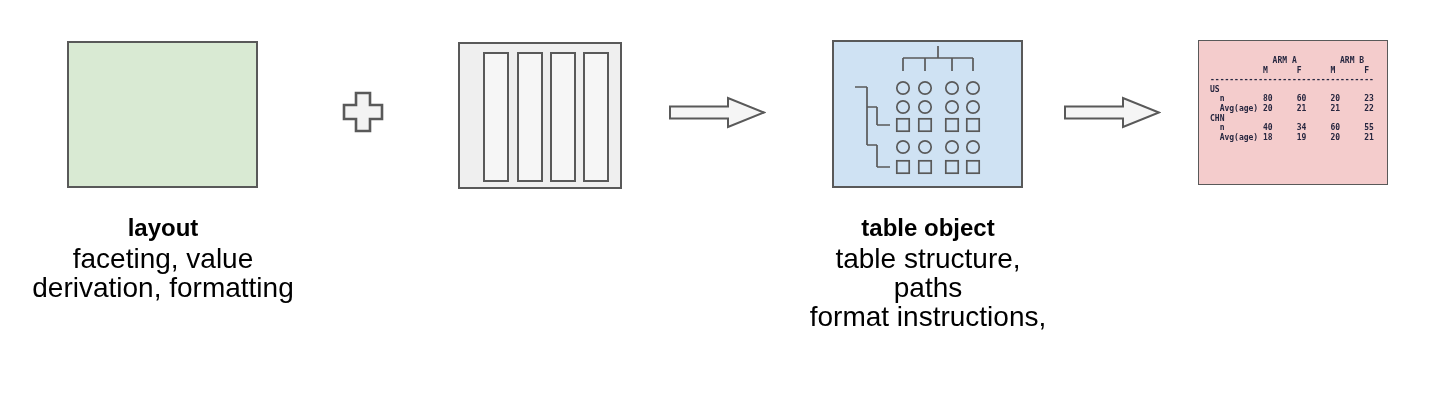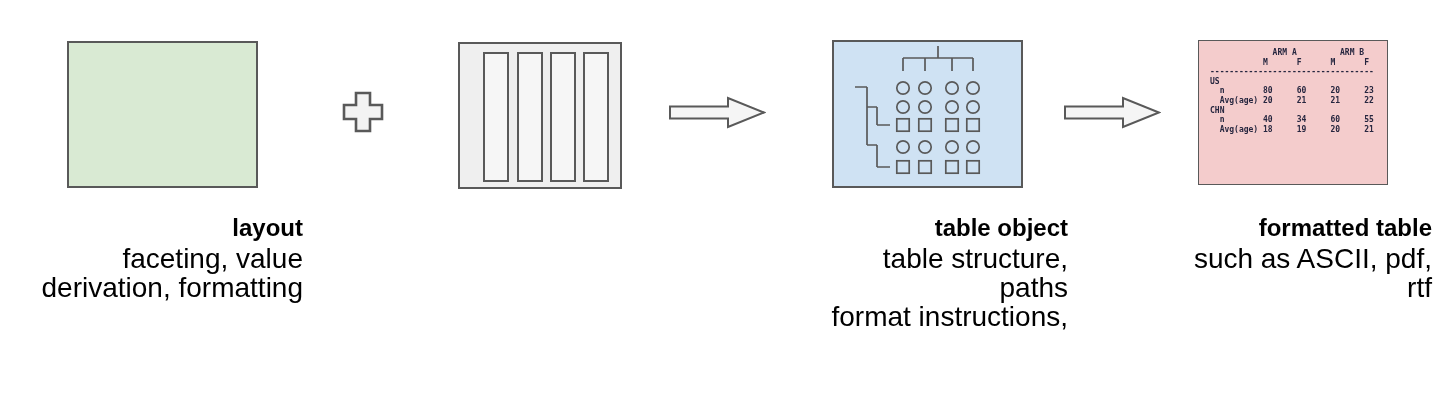--- a/index.html
+++ b/index.html
@@ -9,25 +9,25 @@
   }
   .box{position:absolute;box-sizing:border-box;border:2px solid #595959;}
   .box-green{left:67px;top:41px;width:191px;height:147px;background:#d9ead3;}
   .box-gray{left:458px;top:42px;width:164px;height:147px;background:#efefef;}
   .box-blue{left:832px;top:40px;width:191px;height:148px;background:#cfe2f3;}
   .box-pink{left:1198px;top:40px;width:190px;height:145px;background:#f4cccc;border-width:1.5px;}
   .df-bar{position:absolute;box-sizing:border-box;top:8px;height:130px;width:26px;
           border:2px solid #595959;background:#f6f6f6;}
   .svg-abs{position:absolute;display:block;}
   .ascii{
-    position:absolute;left:11px;top:7px;margin:0;
+    position:absolute;left:11px;top:15px;margin:0;
     font-family:"DejaVu Sans Mono", monospace;font-size:8px;line-height:9.6px;
     font-weight:bold;color:#26263f;letter-spacing:0;
   }
-  .stage-label{position:absolute;top:212px;width:280px;text-align:right;color:#000;}
+  .stage-label{position:absolute;top:212px;width:280px;text-align:center;color:#000;}
   .stage-label .title{font-size:24px;line-height:32px;font-weight:bold;}
   .stage-label .line{font-size:28px;line-height:29px;}
   .lbl-0{left:23px;} .lbl-1{left:400px;} .lbl-2{left:788px;} .lbl-3{left:1152px;}
 </style>
 </head>
 <body>
 
 <div class="canvas">
 
   <div class="box box-green"></div>
@@ -104,19 +104,14 @@
   </div>
 
 
   <div class="stage-label lbl-2">
     <div class="title">table object</div>
     <div class="line">table structure,</div>
     <div class="line">paths</div>
     <div class="line">format instructions,</div>
   </div>
 
-  <div class="stage-label lbl-3">
-    <div class="title">formatted table</div>
-    <div class="line">such as ASCII, pdf,</div>
-    <div class="line">rtf</div>
-  </div>
 
 </div>
 
 </body></html>

